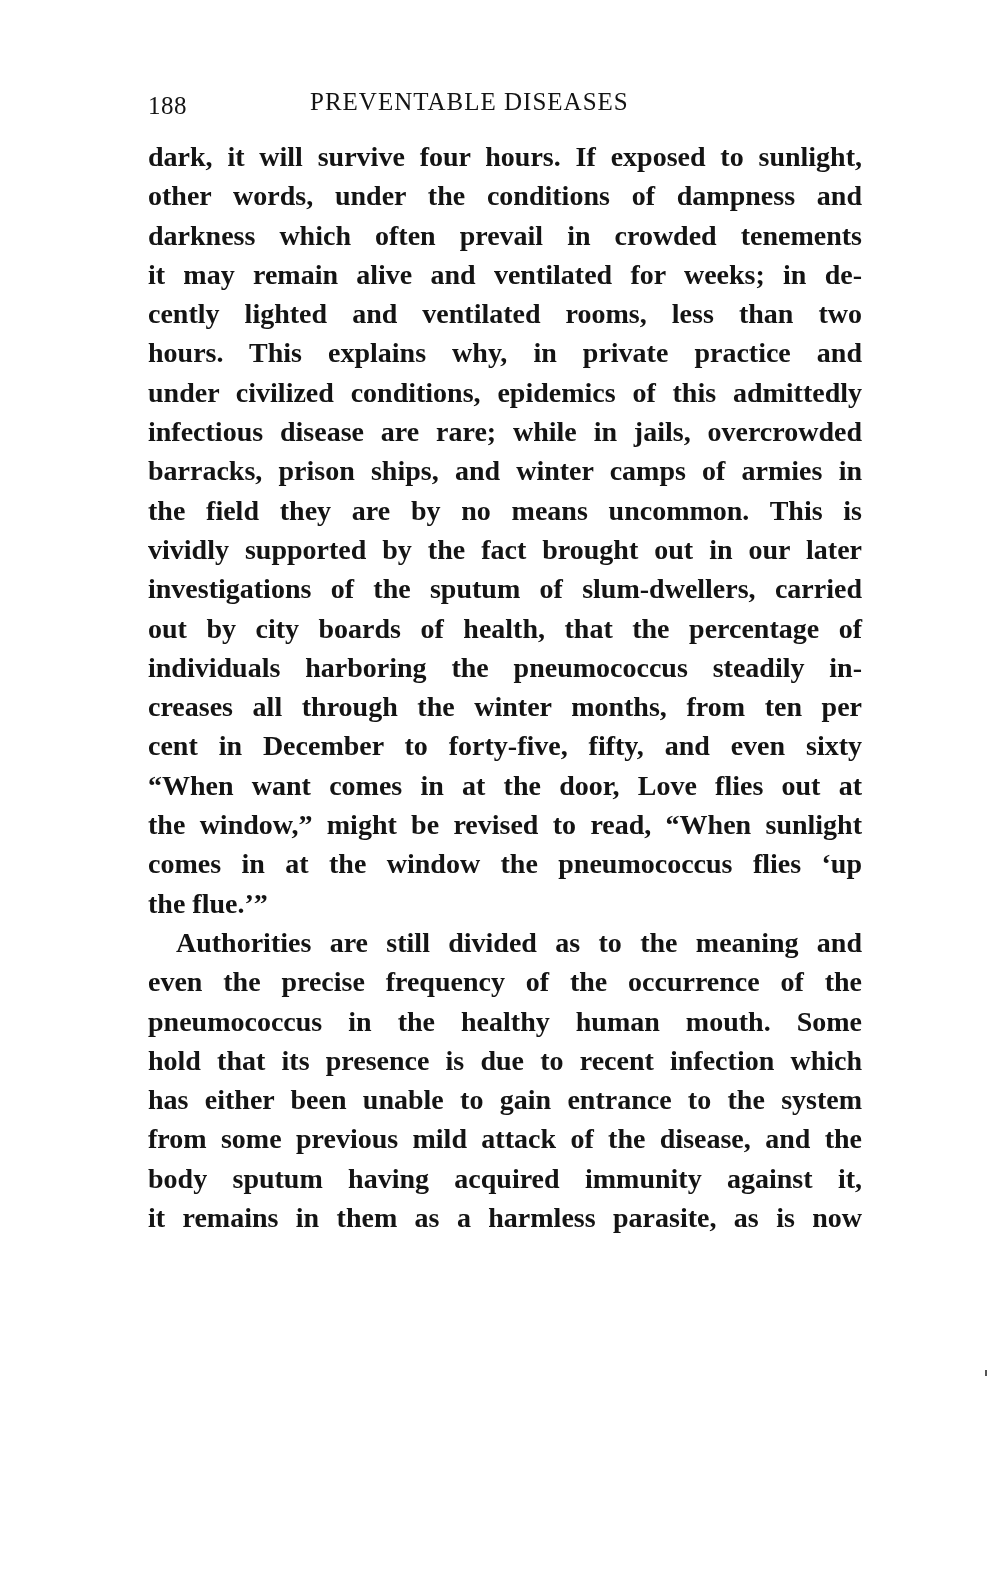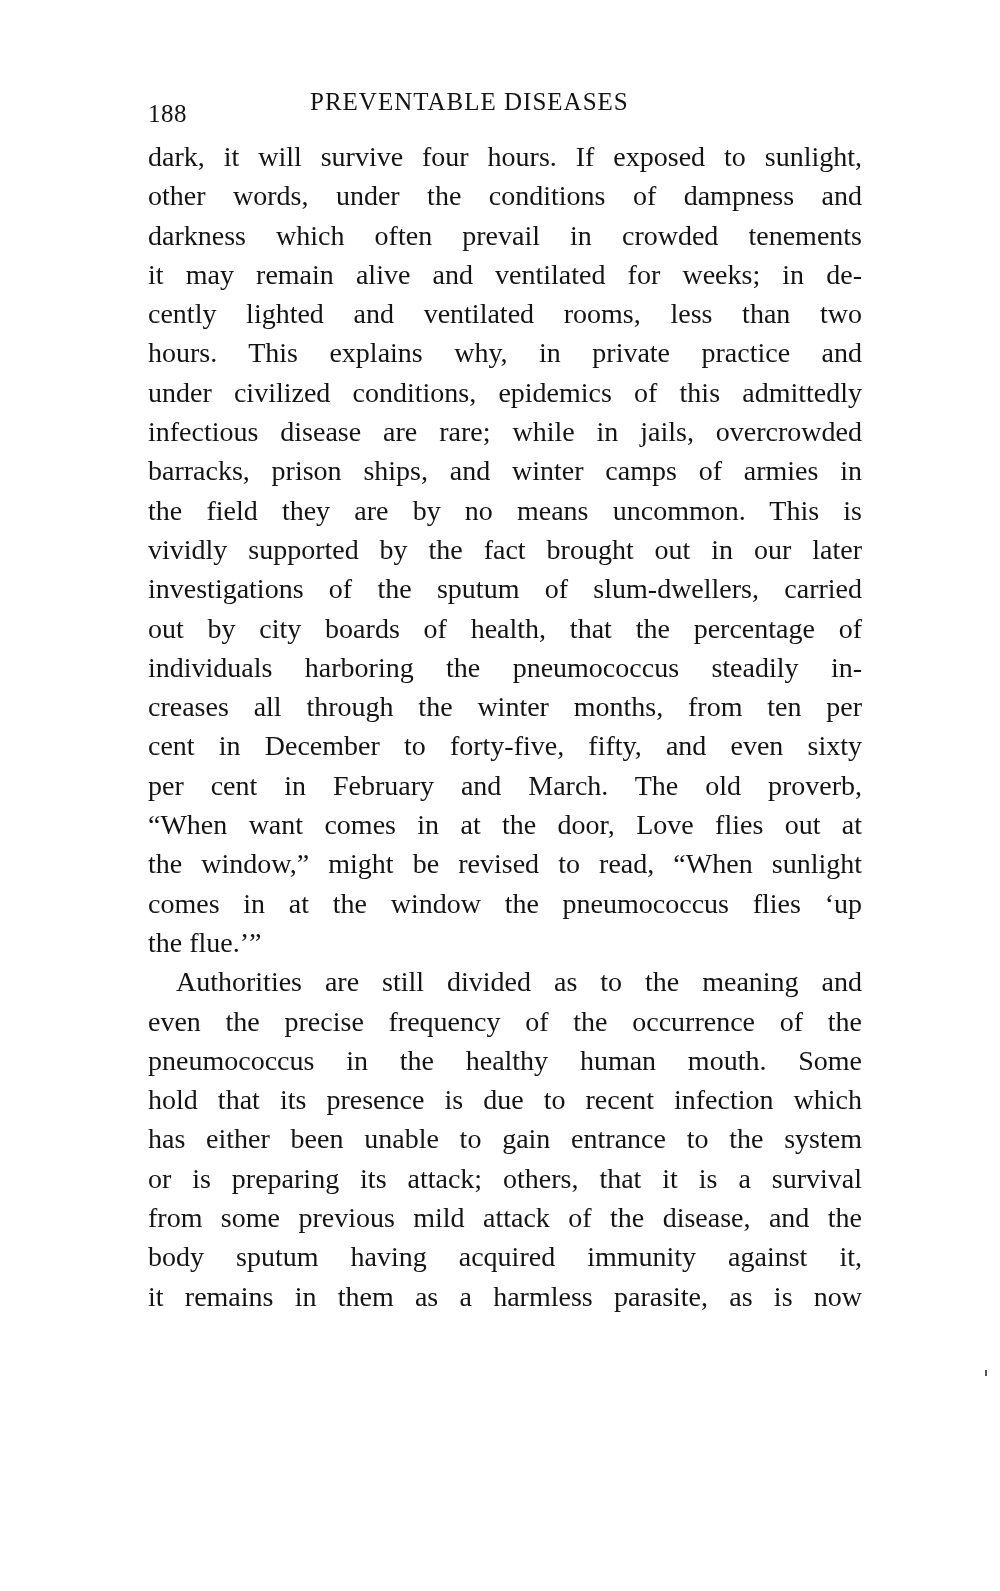--- a/index.html
+++ b/index.html
@@ -23,39 +23,40 @@
     }
     .running-head {
       position: relative;
       height: 44px;
       font-size: 25px;
       letter-spacing: 0.5px;
     }
     .page-number {
       position: absolute;
       left: 0;
-      top: 16px;
+      top: 8px;
     }
     .head-title {
       position: absolute;
       left: 162px;
       top: 4px;
       letter-spacing: 1px;
     }
     .body-text {
       margin-top: 9px;
       font-size: 28px;
       line-height: 39.3px;
     }
     .line {
       display: block;
       white-space: nowrap;
       text-align: justify;
       text-align-last: justify;
       height: 39.3px;
+      font-weight: bold;
     }
     .line.last {
       text-align-last: left;
     }
     .line.indent {
       padding-left: 28px;
     }
     .margin-mark {
       position: absolute;
       left: 985px;
@@ -84,32 +85,30 @@
         <span class="line">under civilized conditions, epidemics of this admittedly</span>
         <span class="line">infectious disease are rare; while in jails, overcrowded</span>
         <span class="line">barracks, prison ships, and winter camps of armies in</span>
         <span class="line">the field they are by no means uncommon. This is</span>
         <span class="line">vividly supported by the fact brought out in our later</span>
         <span class="line">investigations of the sputum of slum-dwellers, carried</span>
         <span class="line">out by city boards of health, that the percentage of</span>
         <span class="line">individuals harboring the pneumococcus steadily in-</span>
         <span class="line">creases all through the winter months, from ten per</span>
         <span class="line">cent in December to forty-five, fifty, and even sixty</span>
-        <span class="line">per cent in February and March. The old proverb,</span>
         <span class="line">“When want comes in at the door, Love flies out at</span>
         <span class="line">the window,” might be revised to read, “When sunlight</span>
         <span class="line">comes in at the window the pneumococcus flies ‘up</span>
         <span class="line last">the flue.’”</span>
       </div>
       <div>
         <span class="line indent">Authorities are still divided as to the meaning and</span>
         <span class="line">even the precise frequency of the occurrence of the</span>
         <span class="line">pneumococcus in the healthy human mouth. Some</span>
         <span class="line">hold that its presence is due to recent infection which</span>
         <span class="line">has either been unable to gain entrance to the system</span>
-        <span class="line">or is preparing its attack; others, that it is a survival</span>
         <span class="line">from some previous mild attack of the disease, and the</span>
         <span class="line">body sputum having acquired immunity against it,</span>
         <span class="line">it remains in them as a harmless parasite, as is now</span>
       </div>
     </div>
 </div>
 <div class="margin-mark"></div>
 
 </body></html>

